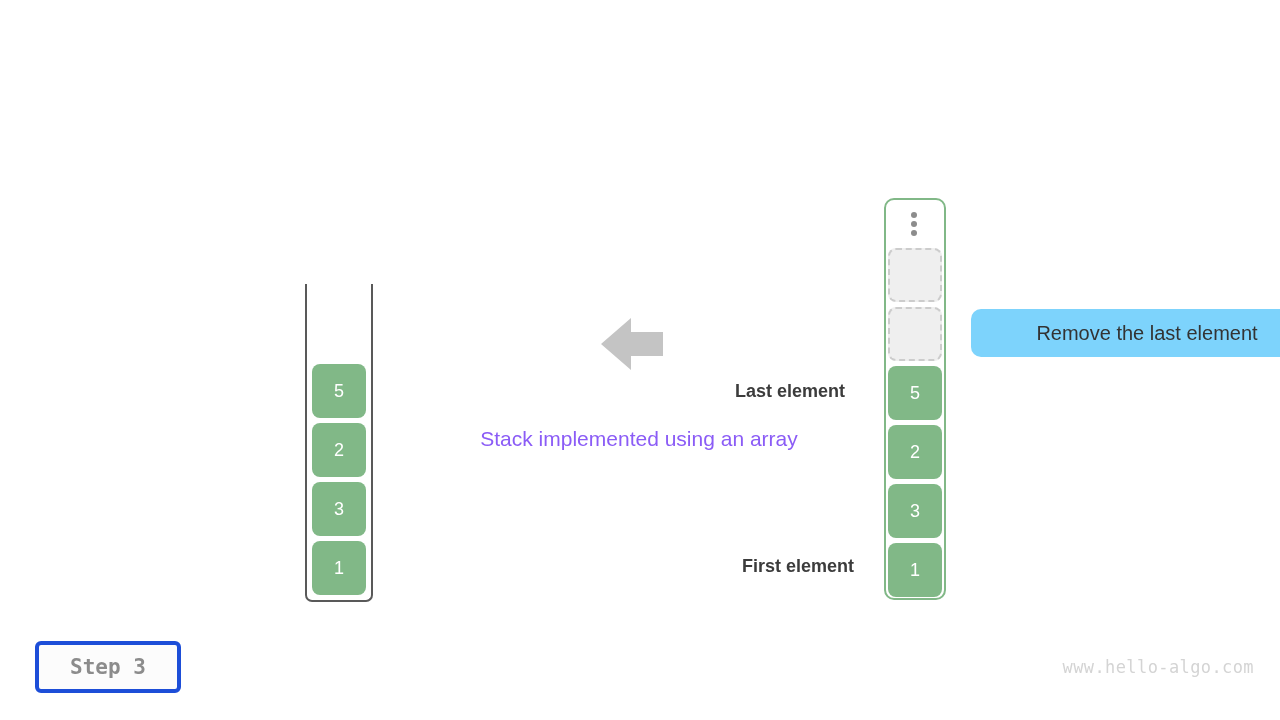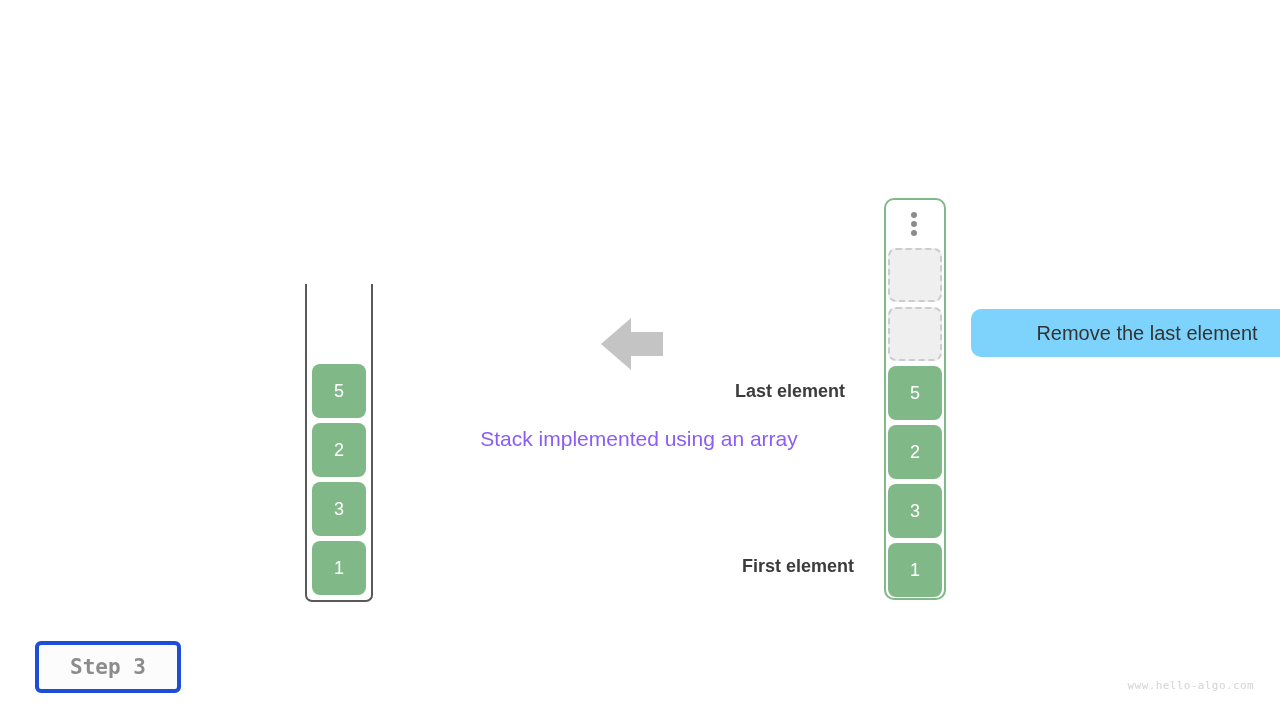--- a/index.html
+++ b/index.html
@@ -182,23 +182,23 @@
     font-size: 21px;
     font-weight: bold;
     color: #8c8c8c;
     box-sizing: border-box;
   }
 
   
   .watermark {
     position: absolute;
     right: 26px;
-    top: 679px;
+    top: 657px;
     font-family: "DejaVu Sans Mono", monospace;
-    font-size: 11px;
+    font-size: 17px;
     color: #d4d4d4;
     letter-spacing: 0.4px;
   }
 </style>
 </head>
 <body>
 
 <div id="stage">
 
 

